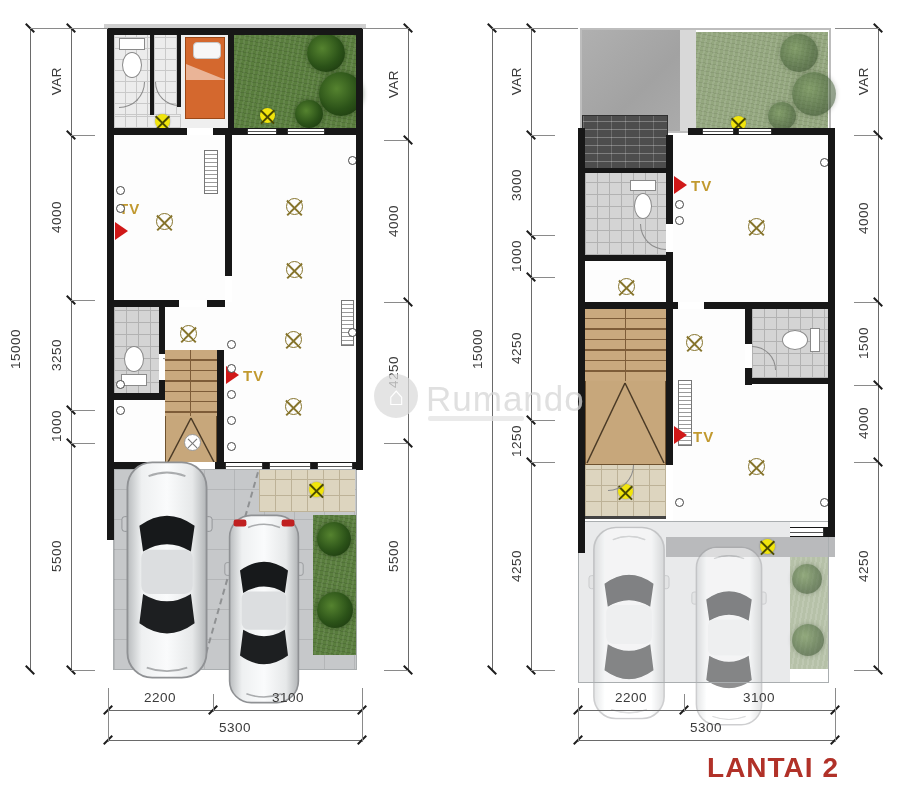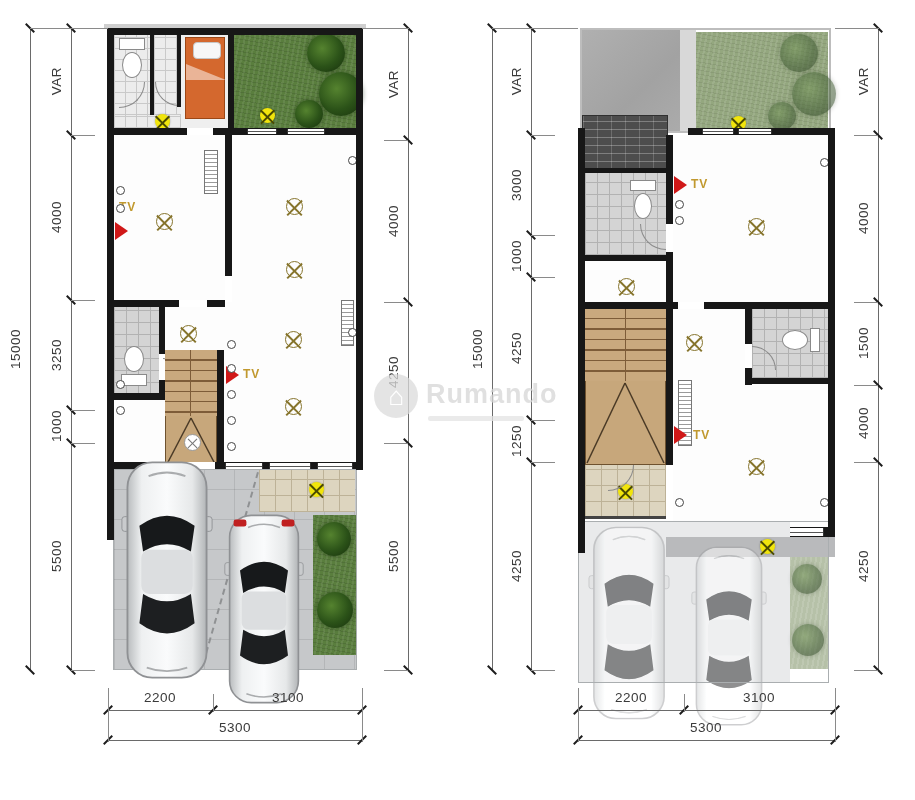--- a/index.html
+++ b/index.html
@@ -52,37 +52,37 @@
   .lamp::before,.lamp::after{content:"";position:absolute;top:50%;left:-3px;right:-3px;height:1.6px;background:#86742c;}
   .lamp::before{transform:rotate(45deg);} .lamp::after{transform:rotate(-45deg);}
   .ymark{position:absolute;width:15px;height:15px;background:#f1e50c;border-radius:50%;box-shadow:0 0 2px rgba(0,0,0,.35);}
   .ymark::before,.ymark::after{content:"";position:absolute;top:50%;left:-2px;right:-2px;height:1.5px;background:#4a4a00;}
   .ymark::before{transform:rotate(45deg);} .ymark::after{transform:rotate(-45deg);}
   .wxmark{position:absolute;width:15px;height:15px;background:#fff;border:1px solid #999;border-radius:50%;}
   .wxmark::before,.wxmark::after{content:"";position:absolute;top:50%;left:1px;right:1px;height:1.3px;background:#777;}
   .wxmark::before{transform:rotate(45deg);} .wxmark::after{transform:rotate(-45deg);}
   .out{position:absolute;width:7px;height:7px;border:1.3px solid #444;border-radius:50%;background:#fff;}
   .tv-tri{position:absolute;width:0;height:0;border-top:9px solid transparent;border-bottom:9px solid transparent;border-left:13px solid #d01818;}
-  .tv-txt{position:absolute;font-weight:bold;color:#c1992f;font-size:12px;letter-spacing:1px;}
+  .tv-txt{position:absolute;font-weight:bold;color:#c1992f;font-size:15px;letter-spacing:1px;}
   .arc{position:absolute;border:1.2px solid #8a8a8a;box-sizing:border-box;}
   .arc-br{border-radius:0 0 100% 0;border-left:none;border-top:none;}
   .arc-bl{border-radius:0 0 0 100%;border-right:none;border-top:none;}
   .arc-tr{border-radius:0 100% 0 0;border-left:none;border-bottom:none;}
   .dash{position:absolute;width:0;border-left:2px dashed #8f9193;}
   .oline{position:absolute;border:1px solid #aaaeb0;box-sizing:border-box;pointer-events:none;}
   .ghostcar{opacity:.5;filter:grayscale(.35) brightness(1.1);}
   
   .vlabel{position:absolute;transform:translate(-50%,-50%) rotate(-90deg);font-size:13.5px;color:#3a3a3a;letter-spacing:.5px;white-space:nowrap;}
   .hlabel{position:absolute;transform:translate(-50%,-100%);font-size:13.5px;color:#3a3a3a;letter-spacing:.5px;white-space:nowrap;}
   .plan-title{position:absolute;transform:translateX(-50%);font-size:28px;font-weight:800;color:#b13128;letter-spacing:1px;}
   
   .wm{position:absolute;z-index:40;opacity:.75;pointer-events:none;}
   .wm-logo{position:absolute;width:44px;height:44px;border-radius:50%;background:#dcdcdc;color:#fff;
            display:flex;align-items:center;justify-content:center;font-size:26px;font-weight:bold;}
-  .wm-text{position:absolute;font-size:27px;font-weight:bold;color:#d6d6d6;letter-spacing:1px;}
+  .wm-text{position:absolute;font-size:35px;font-weight:normal;color:#d6d6d6;letter-spacing:1px;}
   .wm-bar{position:absolute;height:5px;background:#e4e4e4;border-radius:2px;}
   .canvas{position:absolute;overflow:visible;}
 </style>
 </head>
 <body>
 
 <svg width="0" height="0" style="position:absolute">
 <defs>
 <linearGradient id="cg" x1="0" y1="0" x2="1" y2="0">
   <stop offset="0" stop-color="#b9bcbe"></stop>
@@ -418,13 +418,14 @@
       <div class="ext" style="position:absolute;left:492px;top:28px;width:86px;height:0;border-top:1px solid #8a8a8a"></div>
       <div class="ext" style="position:absolute;left:835px;top:28px;width:44px;height:0;border-top:1px solid #8a8a8a"></div>
       <div class="ext" style="position:absolute;left:108px;top:688px;width:0;height:54px;border-left:1px solid #8a8a8a"></div>
       <div class="ext" style="position:absolute;left:213px;top:694px;width:0;height:18px;border-left:1px solid #8a8a8a"></div>
       <div class="ext" style="position:absolute;left:362px;top:688px;width:0;height:54px;border-left:1px solid #8a8a8a"></div>
       <div class="ext" style="position:absolute;left:578px;top:688px;width:0;height:54px;border-left:1px solid #8a8a8a"></div>
       <div class="ext" style="position:absolute;left:684px;top:694px;width:0;height:18px;border-left:1px solid #8a8a8a"></div>
       <div class="ext" style="position:absolute;left:835px;top:688px;width:0;height:54px;border-left:1px solid #8a8a8a"></div>
     </div>
 
+  <div class="plan-title" style="left:773px;top:752px">LANTAI 2</div>
 </div>
 
 </body></html>

